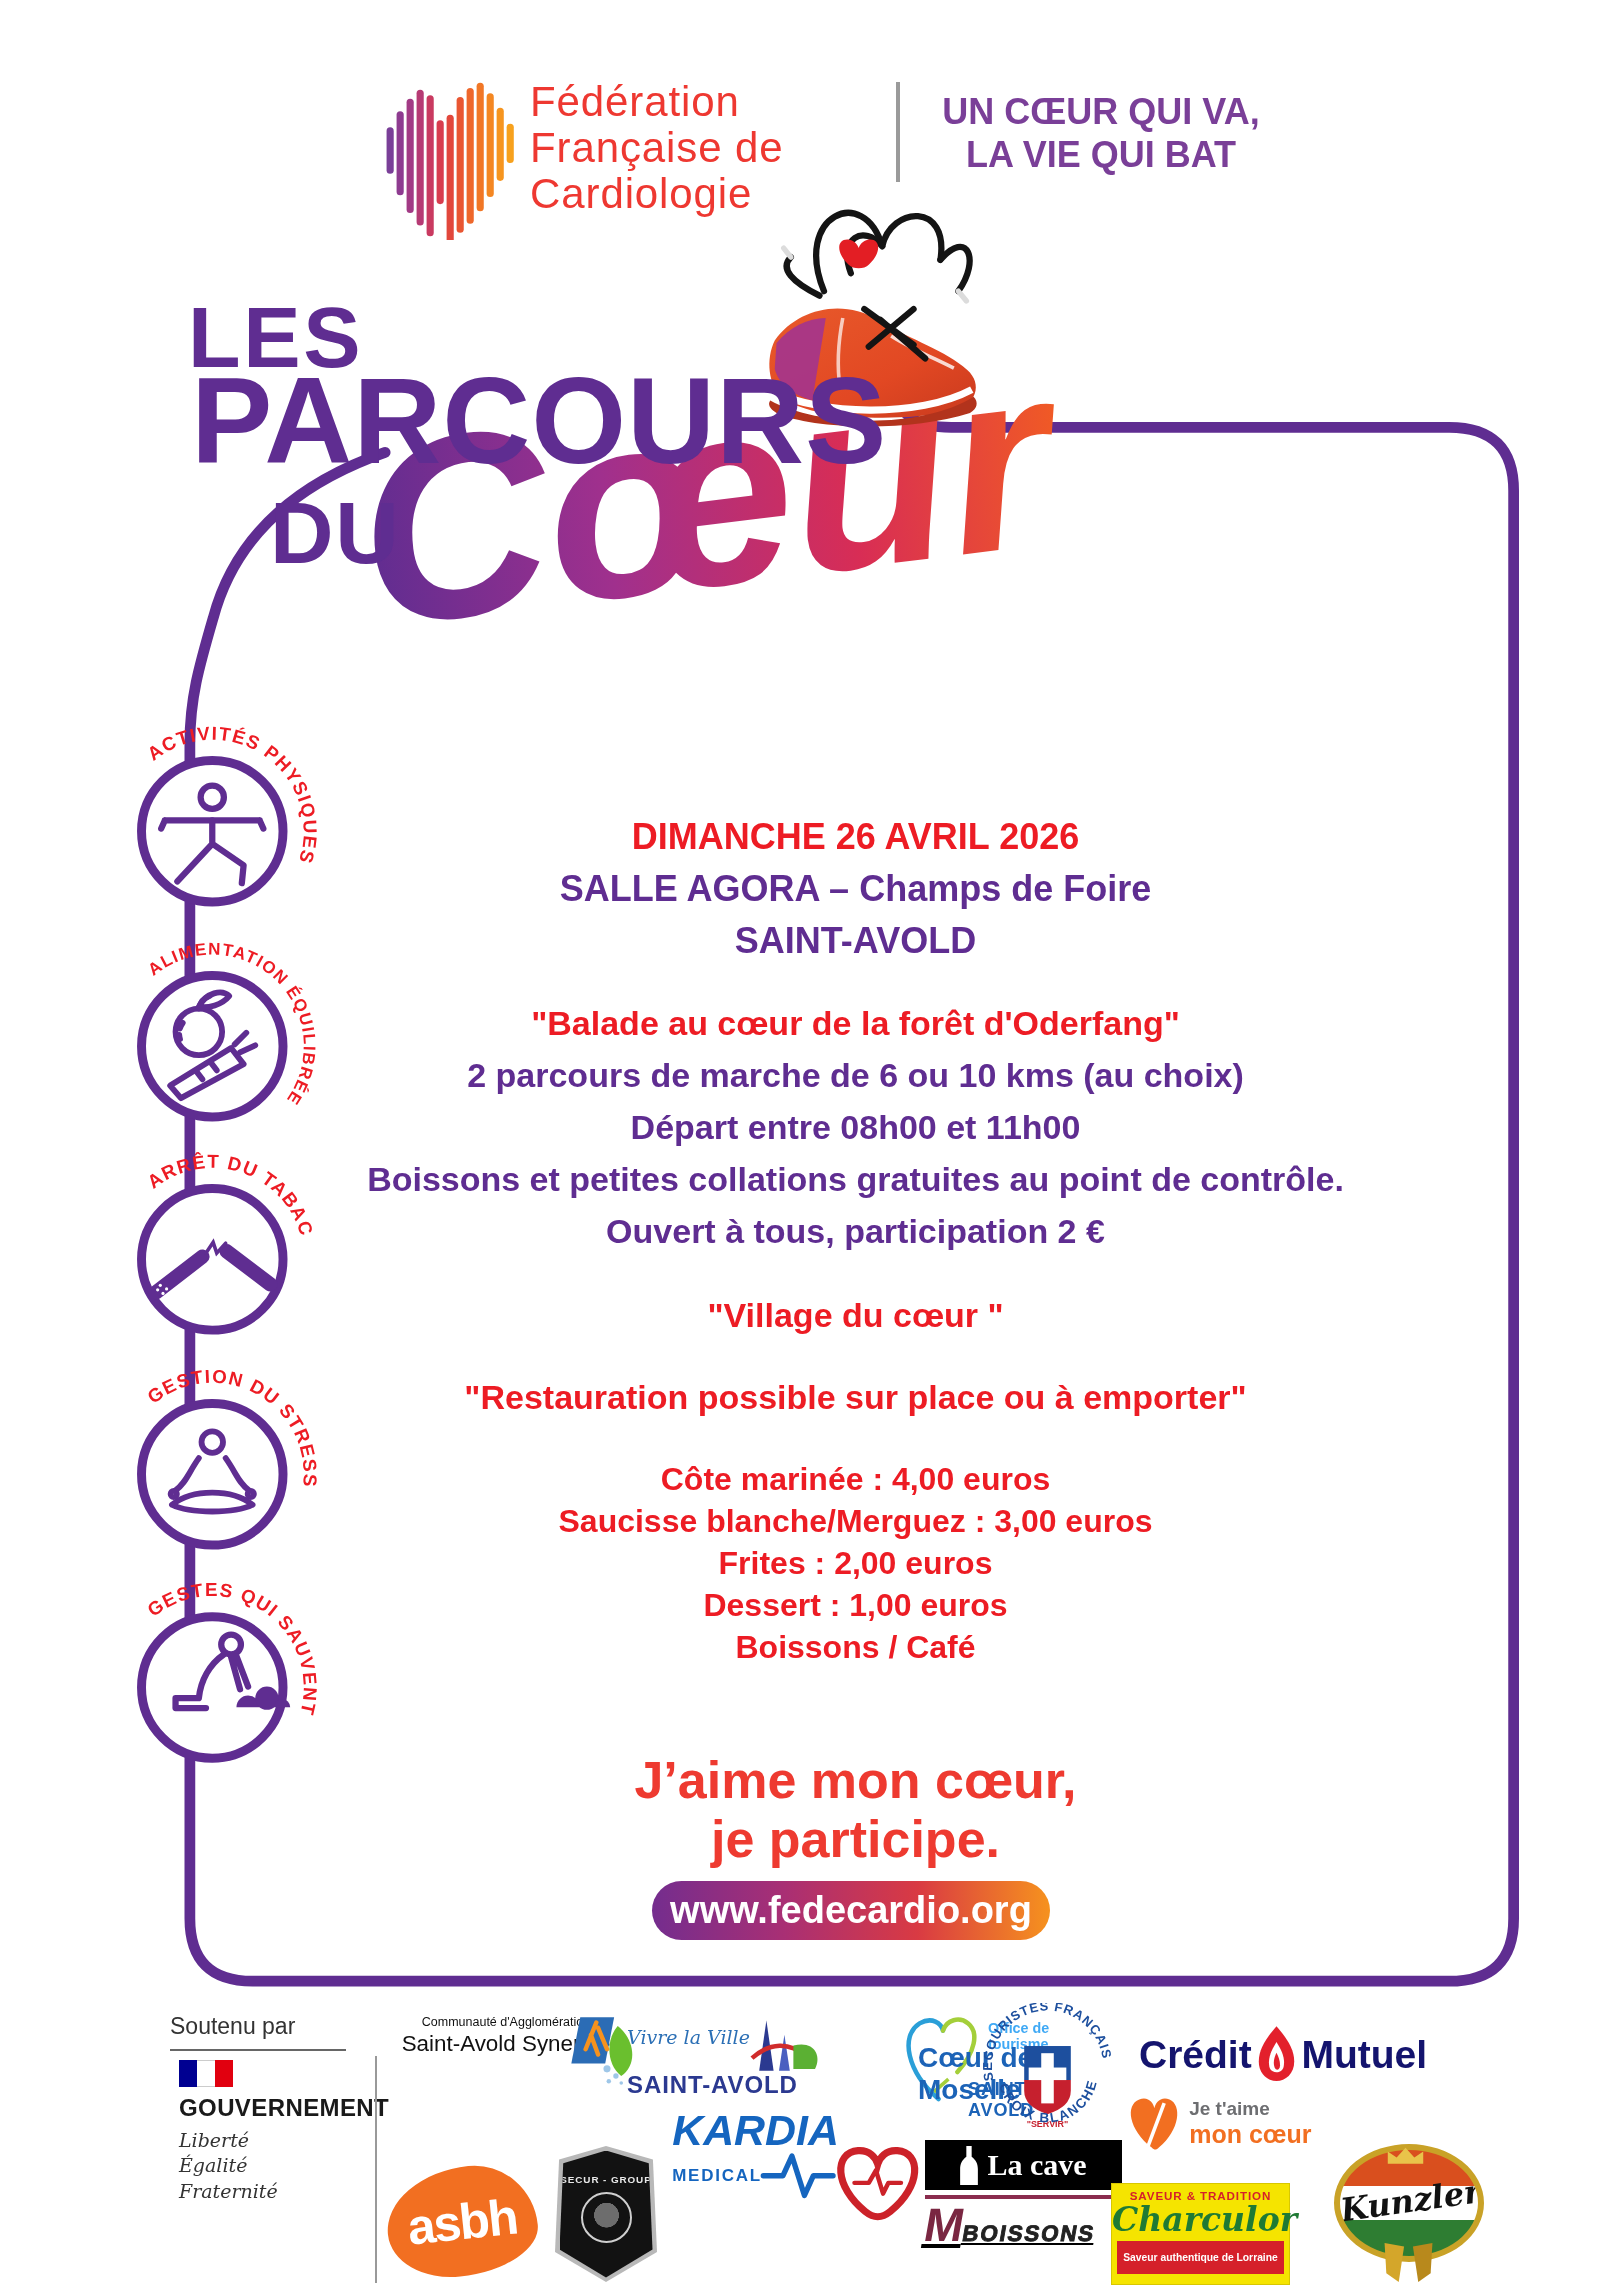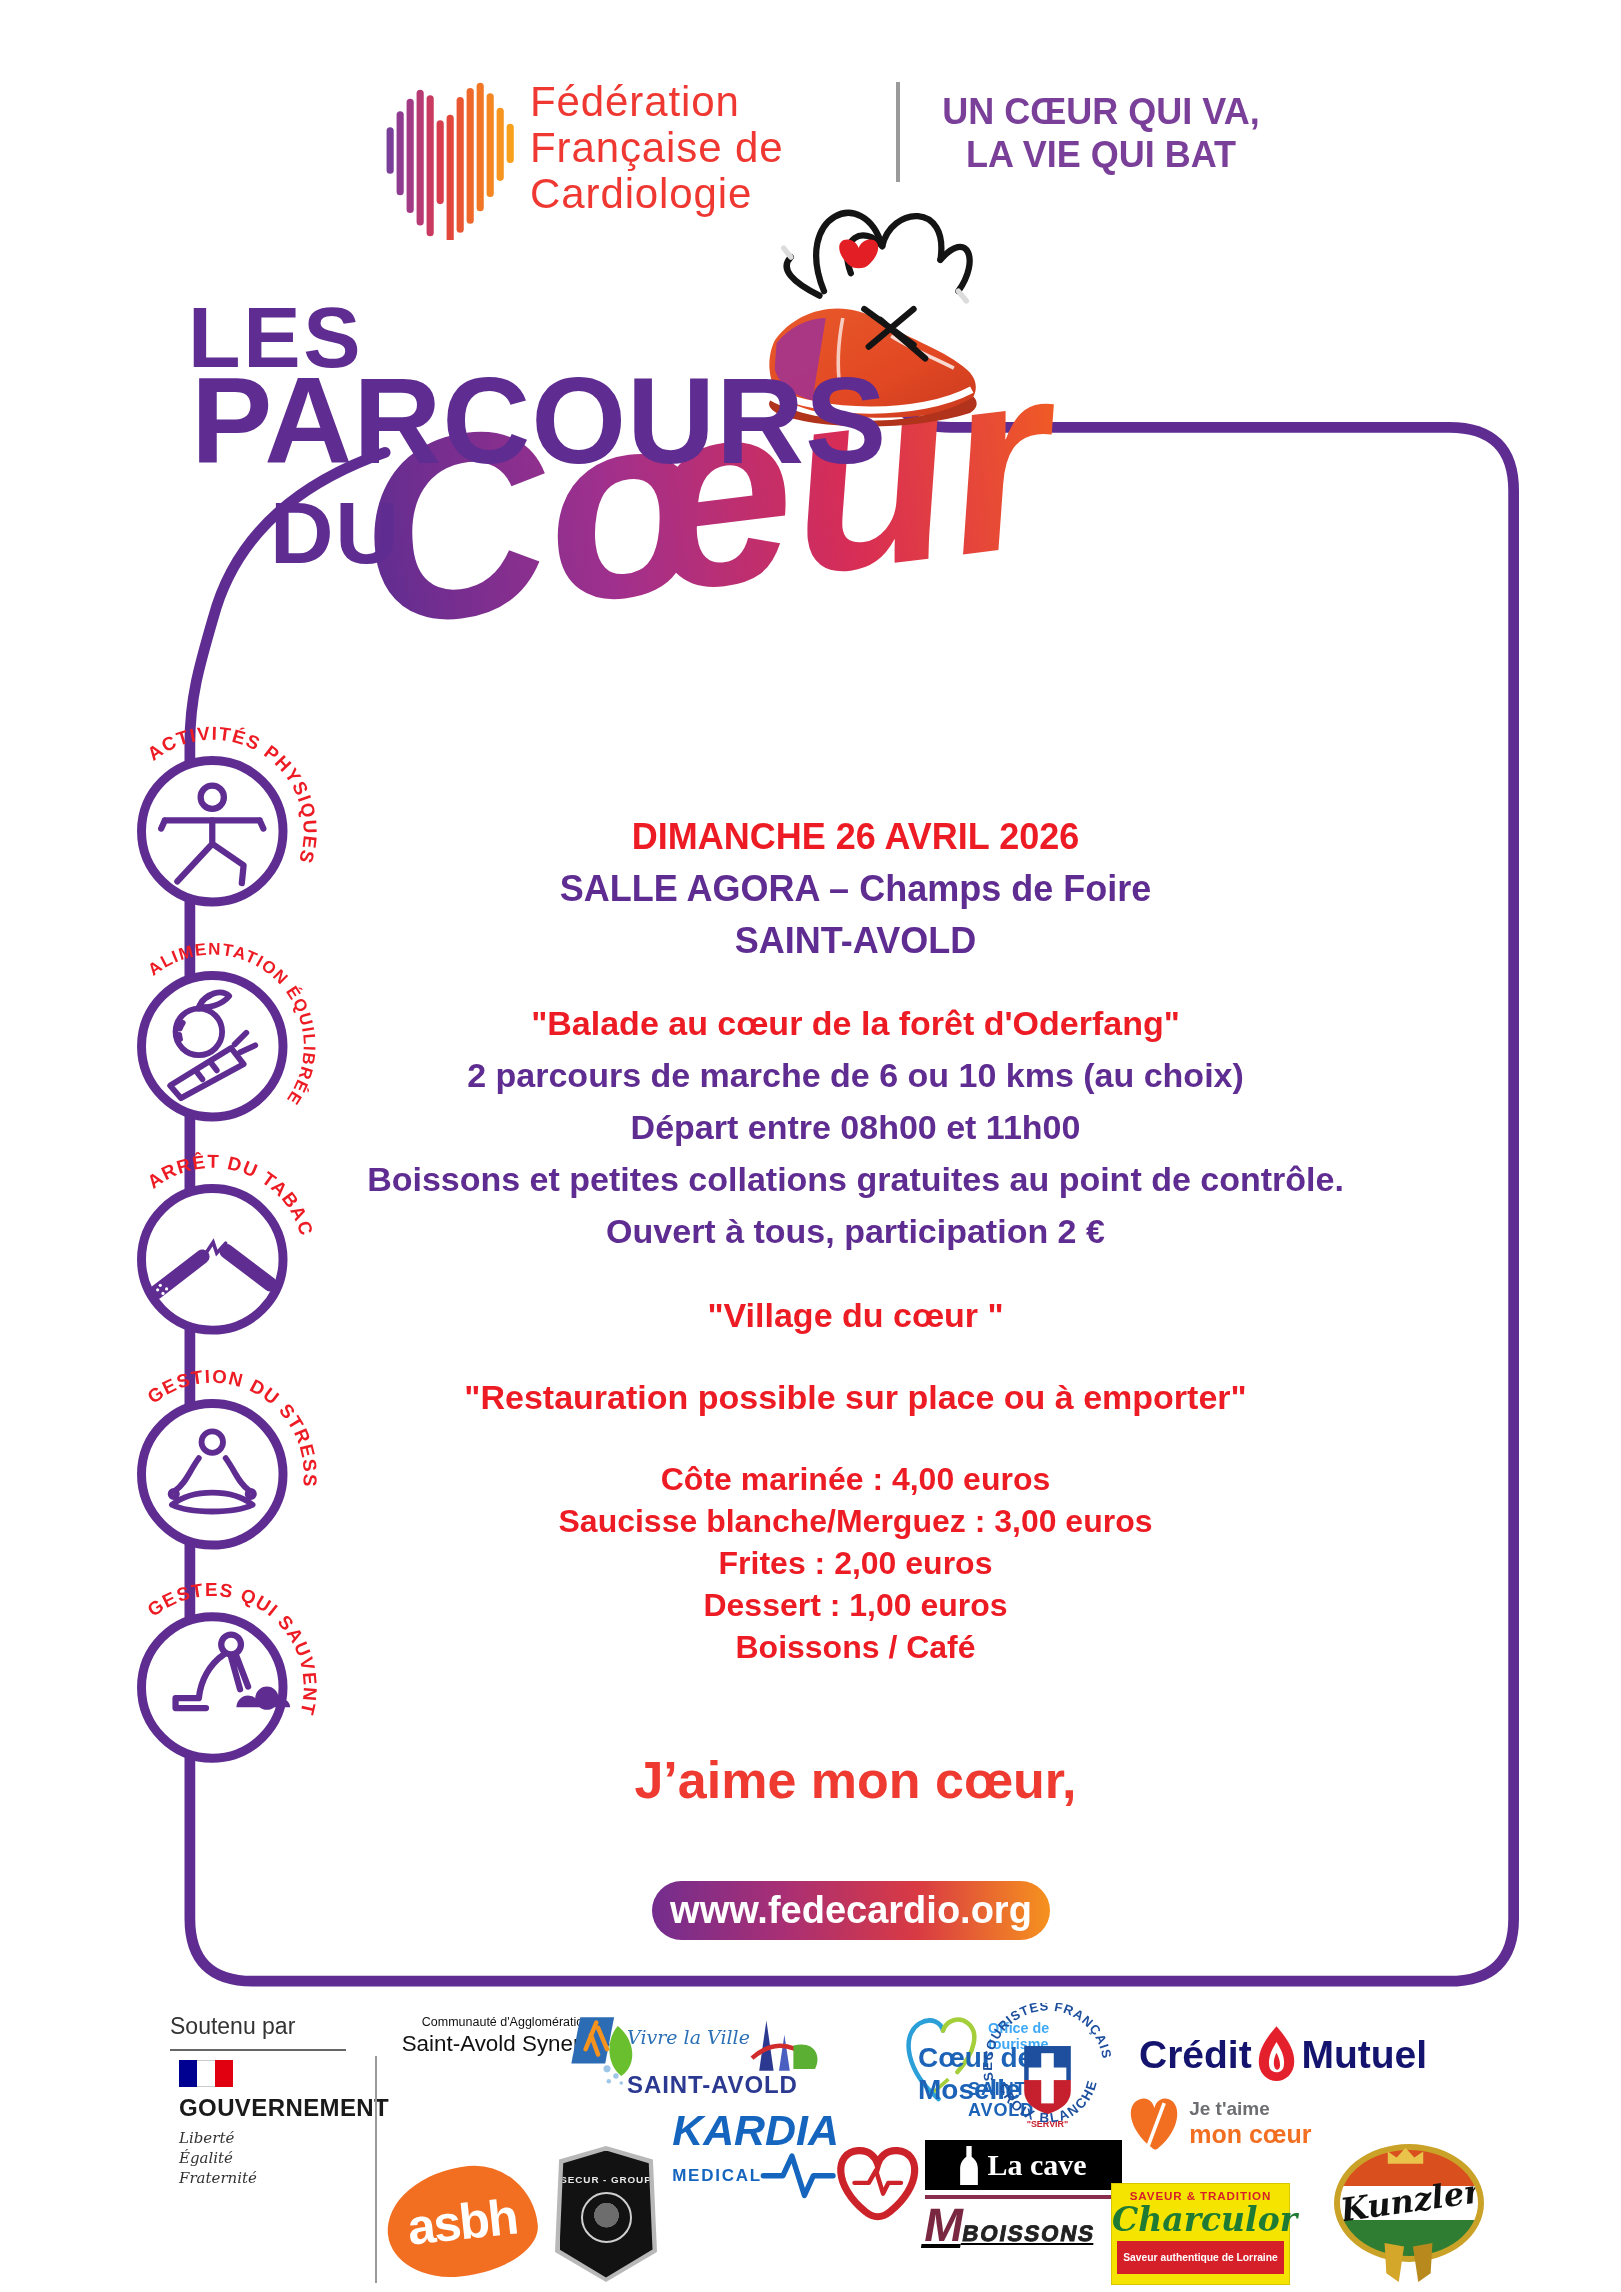--- a/index.html
+++ b/index.html
@@ -185,36 +185,37 @@
   <div class="evline red" style="top:1297px;">"Village du cœur "</div>
   <div class="evline red" style="top:1379px;">"Restauration possible sur place ou à emporter"</div>
 
   <div class="evline red menu" style="top:1462px;">Côte marinée  :  4,00 euros</div>
   <div class="evline red menu" style="top:1504px;">Saucisse blanche/Merguez : 3,00 euros</div>
   <div class="evline red menu" style="top:1546px;">Frites : 2,00 euros</div>
   <div class="evline red menu" style="top:1588px;">Dessert : 1,00 euros</div>
   <div class="evline red menu" style="top:1630px;">Boissons  / Café</div>
 
   <div class="evline" style="top:1752px;font-size:52px;color:#ee3a30;">J’aime mon cœur,</div>
+  <div class="evline" style="top:1811px;font-size:52px;color:#ee3a30;">je participe.</div>
 
   <div class="abs ctr" style="left:652px;top:1881px;width:398px;height:59px;line-height:59px;border-radius:36px;
               background:linear-gradient(90deg,#742d8e,#a92f74,#d93a43,#f6921e);
               color:#fff;font-weight:bold;font-size:38px;">www.fedecardio.org</div>
 
   <div class="abs" style="left:170px;top:2013px;font-size:23px;color:#333;">Soutenu par</div>
   <div class="abs" style="left:170px;top:2049px;width:176px;height:1.8px;background:#666;"></div>
 
   <div class="abs" style="left:179px;top:2060px;">
     <div style="display:flex;width:54px;height:27px;">
       <div style="flex:1;background:#000091;"></div>
       <div style="flex:1;background:#fff;border-top:0.9px solid #ccc;border-bottom:0.9px solid #ccc;"></div>
       <div style="flex:1;background:#e1000f;"></div>
     </div>
     <div style="font-size:24px;font-weight:bold;color:#1a1a1a;margin-top:7.2px;letter-spacing:0.4px;">GOUVERNEMENT</div>
-    <div class="serifit" style="font-size:15px;color:#333;line-height:1.35;margin-top:5.4px;">
+    <div class="serifit" style="font-size:19px;color:#333;line-height:1.35;margin-top:5.4px;">
       <div>Liberté</div>
       <div>Égalité</div>
       <div>Fraternité</div>
     </div>
   </div>
 
   <div class="abs" style="left:375px;top:2056px;width:1.8px;height:227px;background:#999;"></div>
 
   <div class="abs" style="left:394px;top:2015px;width:224px;text-align:center;">
     <div style="font-size:12.5px;color:#111;">Communauté d'Agglomération</div>

